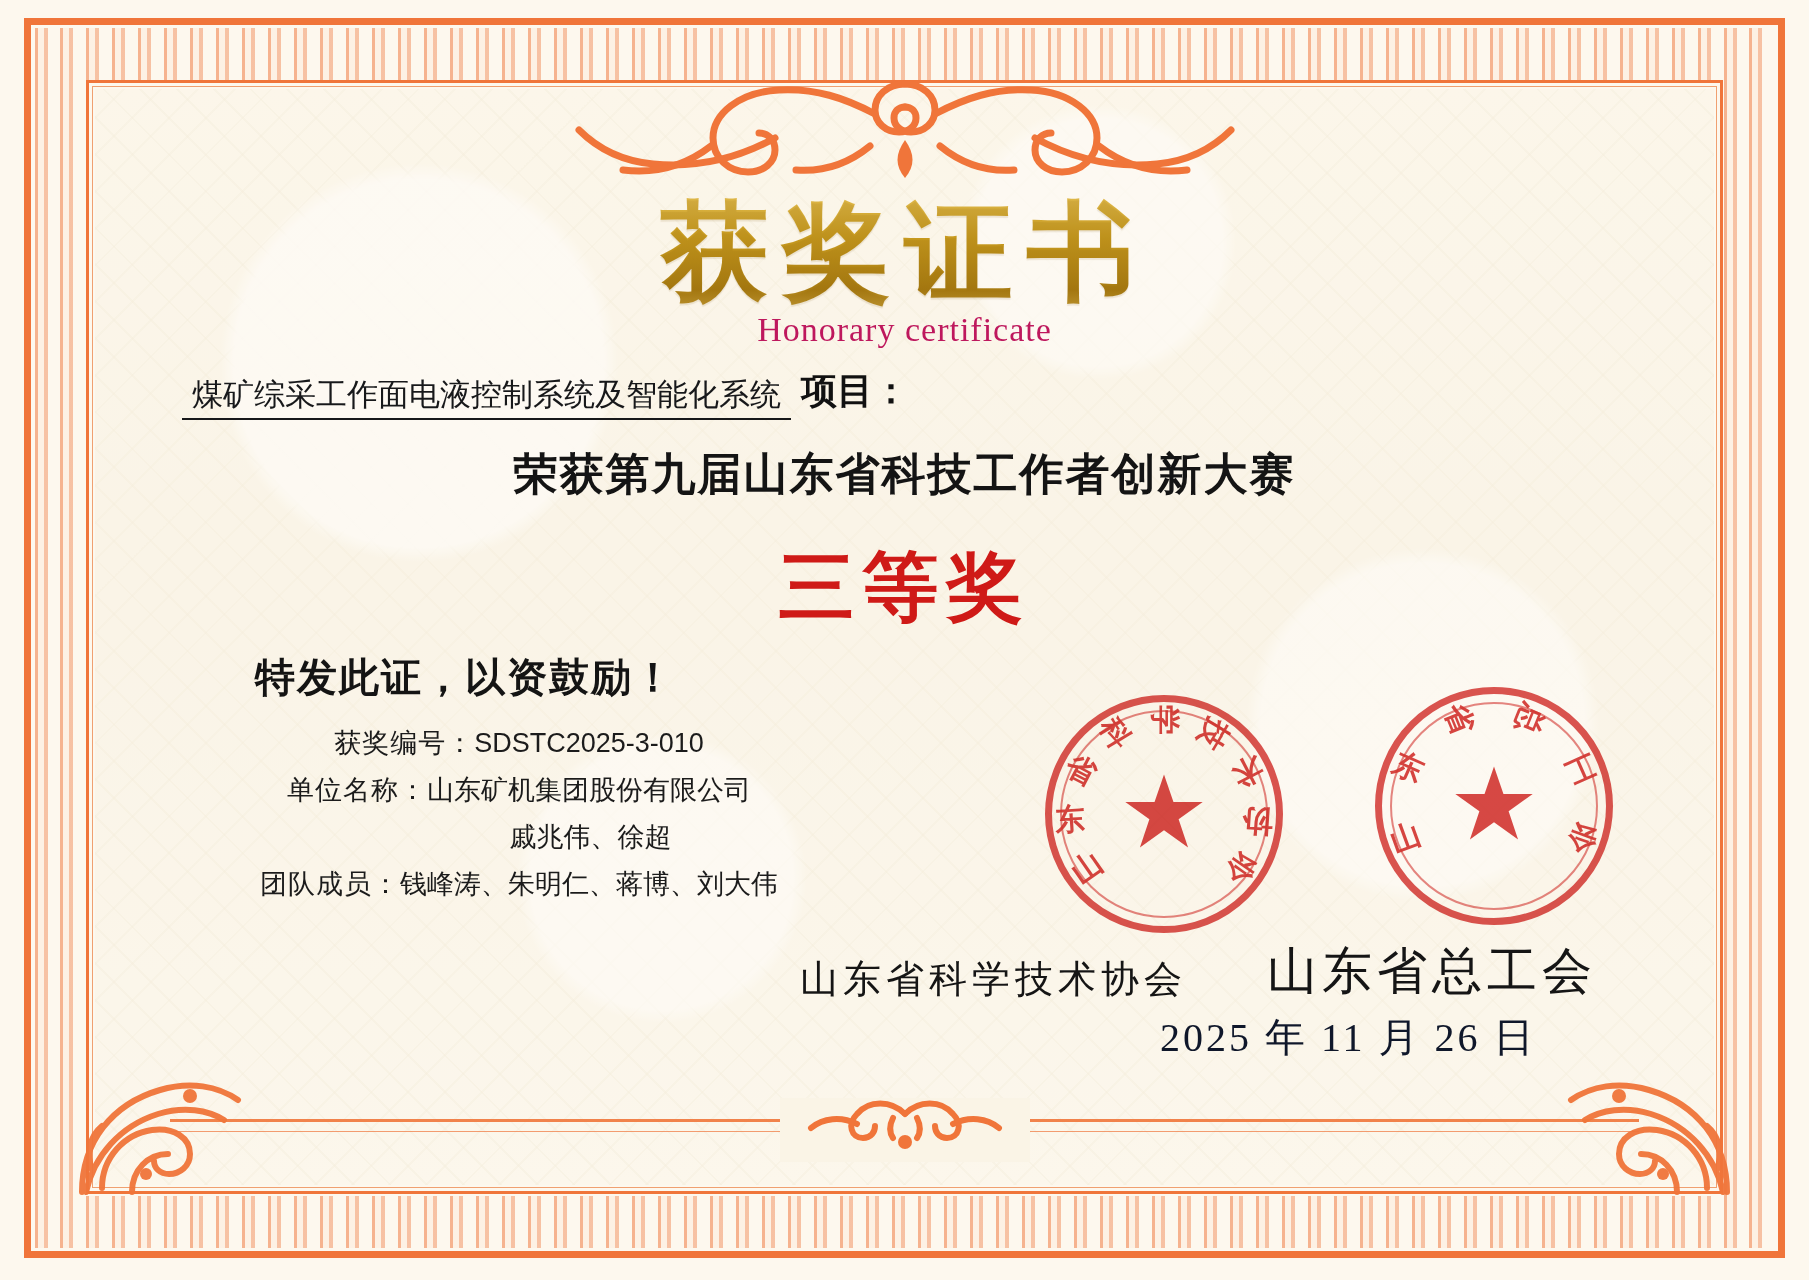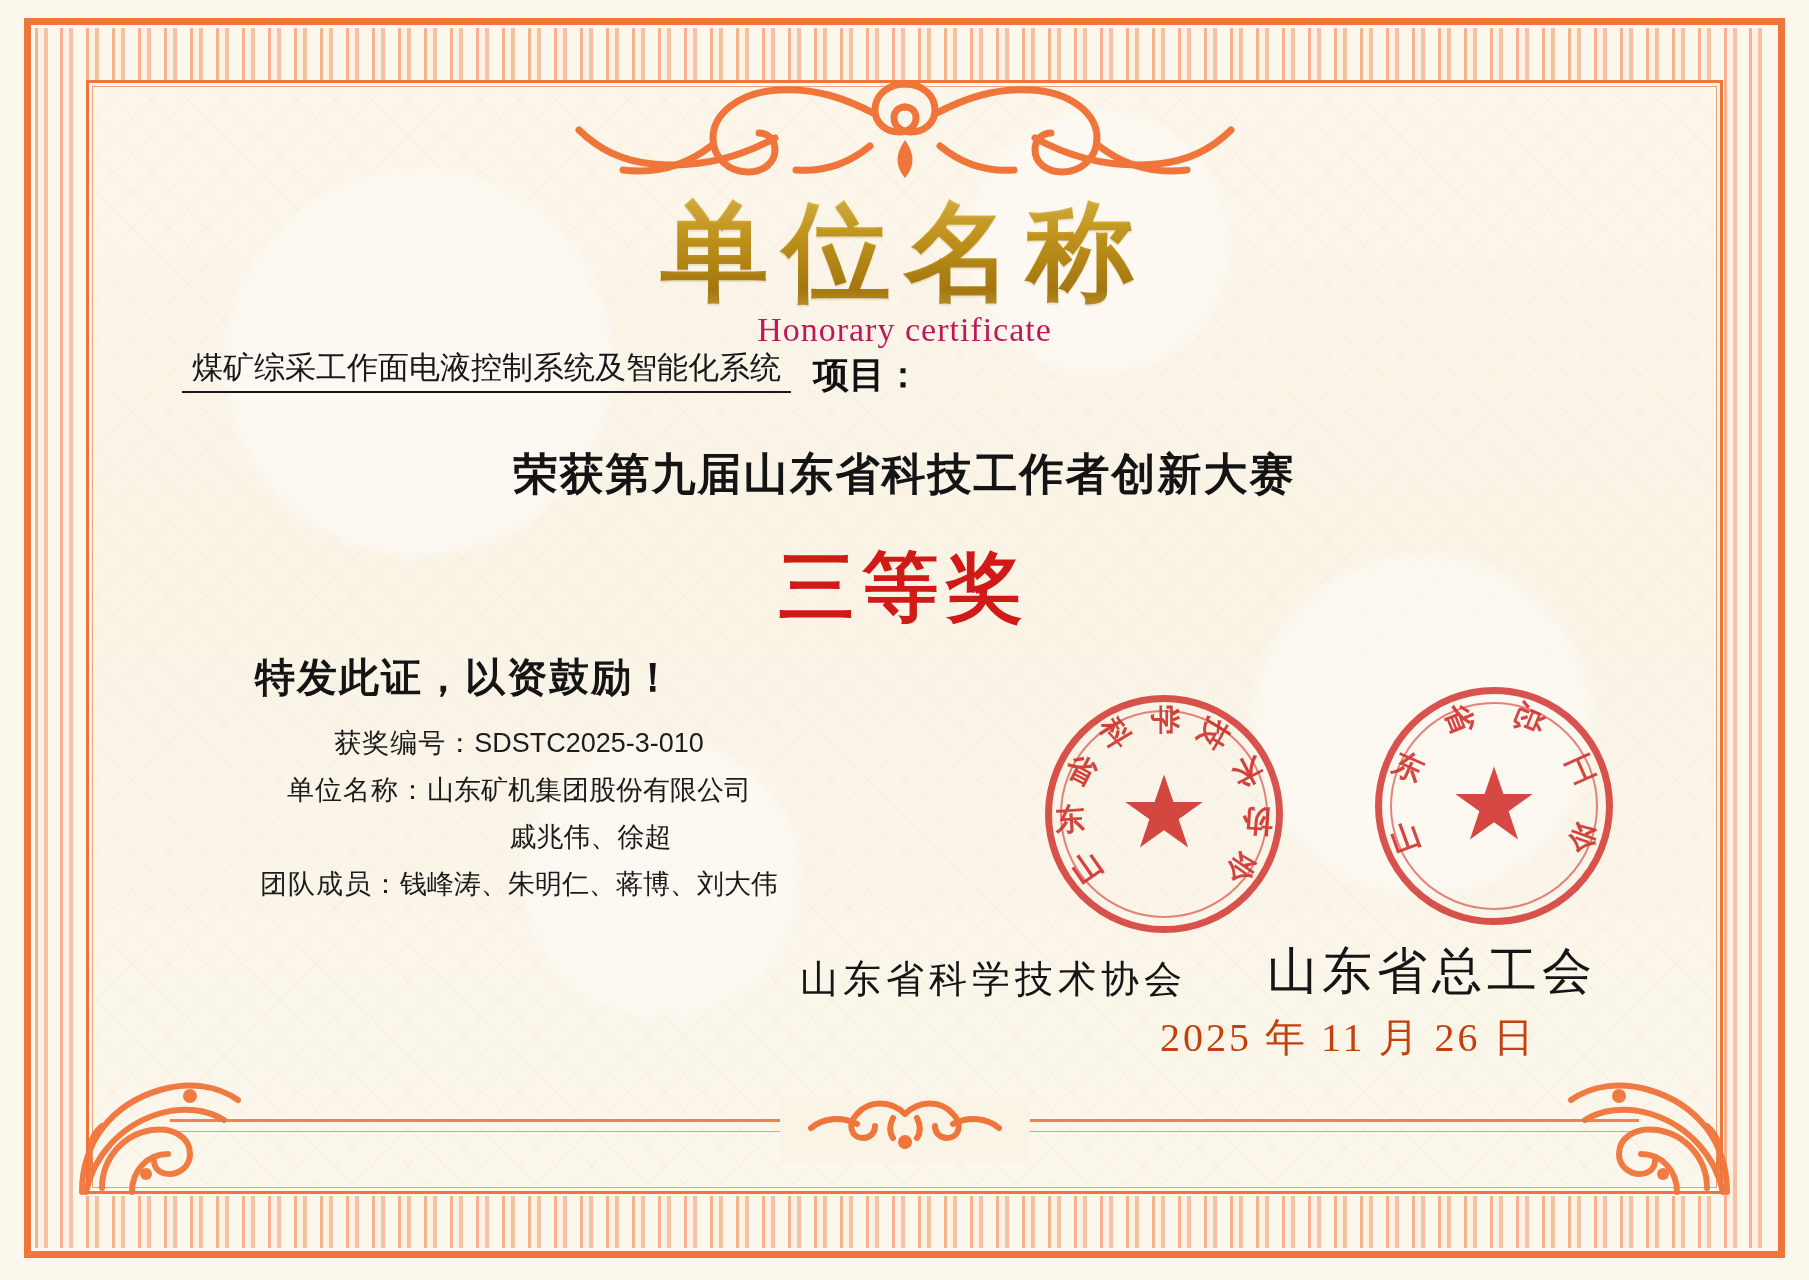--- a/index.html
+++ b/index.html
@@ -154,28 +154,27 @@
     left: 0; right: 0;
     text-align: center;
     font-family: "Liberation Serif", serif;
     font-size: 34px;
     letter-spacing: 1px;
     color: #be185d;
   }
 
   .project-line {
     position: absolute;
-    top: 256px;
+    top: 272px;
     left: 82px;
     right: 60px;
     display: flex;
-    align-items: flex-start;
+    align-items: flex-end;
     font-size: 32px;
     color: #17181a;
-    gap: 12px;
   }
   .project-name {
     font-family: "Liberation Sans", sans-serif;
     font-size: 31px;
     color: #17181a;
     border-bottom: 2px solid #17181a;
     padding: 0 10px 6px 10px;
     line-height: 1.1;
   }
   .project-suffix {
@@ -261,21 +260,21 @@
     color: #151515;
     white-space: nowrap;
   }
   .date-line {
     position: absolute;
     left: 1060px;
     bottom: -60px;
     font-family: "Liberation Serif", serif;
     font-size: 40px;
     letter-spacing: 3px;
-    color: #c2410c;
+    color: #0f172a;
     white-space: nowrap;
   }
 
   .seal {
     position: absolute;
     width: 238px;
     height: 238px;
     border-radius: 50%;
     border: 7px solid rgba(206,26,22,0.85);
     box-sizing: border-box;
@@ -383,21 +382,21 @@
       <path d="M77 26 c-16 -8 -34 -6 -46 4"></path>
       <path d="M173 26 c16 -8 34 -6 46 4"></path>
       <circle cx="125" cy="44" r="7" fill="currentColor" stroke="none"></circle>
       <path d="M113 20 c-4 8 -4 14 0 20"></path>
       <path d="M137 20 c4 8 4 14 0 20"></path>
     </svg>
   </div>
 
   <div class="content">
 
-    <div class="title-cn">单位名称</div>
+    <div class="title-cn">获奖证书</div>
     <div class="title-en">Honorary certificate</div>
 
     <div class="project-line">
       <span class="project-name">煤矿综采工作面电液控制系统及智能化系统</span>
       <span class="project-suffix">项目：</span>
     </div>
 
     <div class="award-line">荣获第九届山东省科技工作者创新大赛</div>
     <div class="award-grade">三等奖</div>
 

